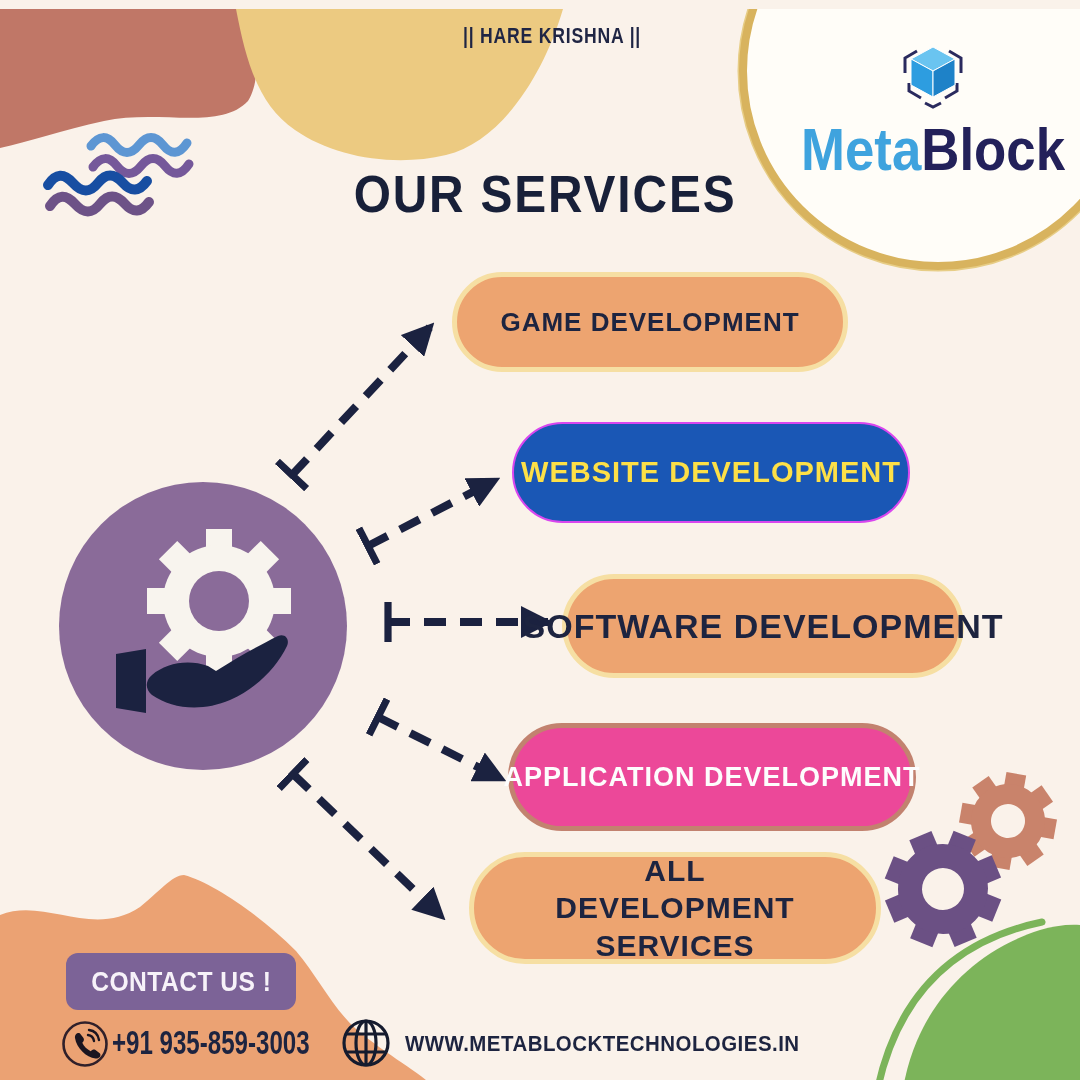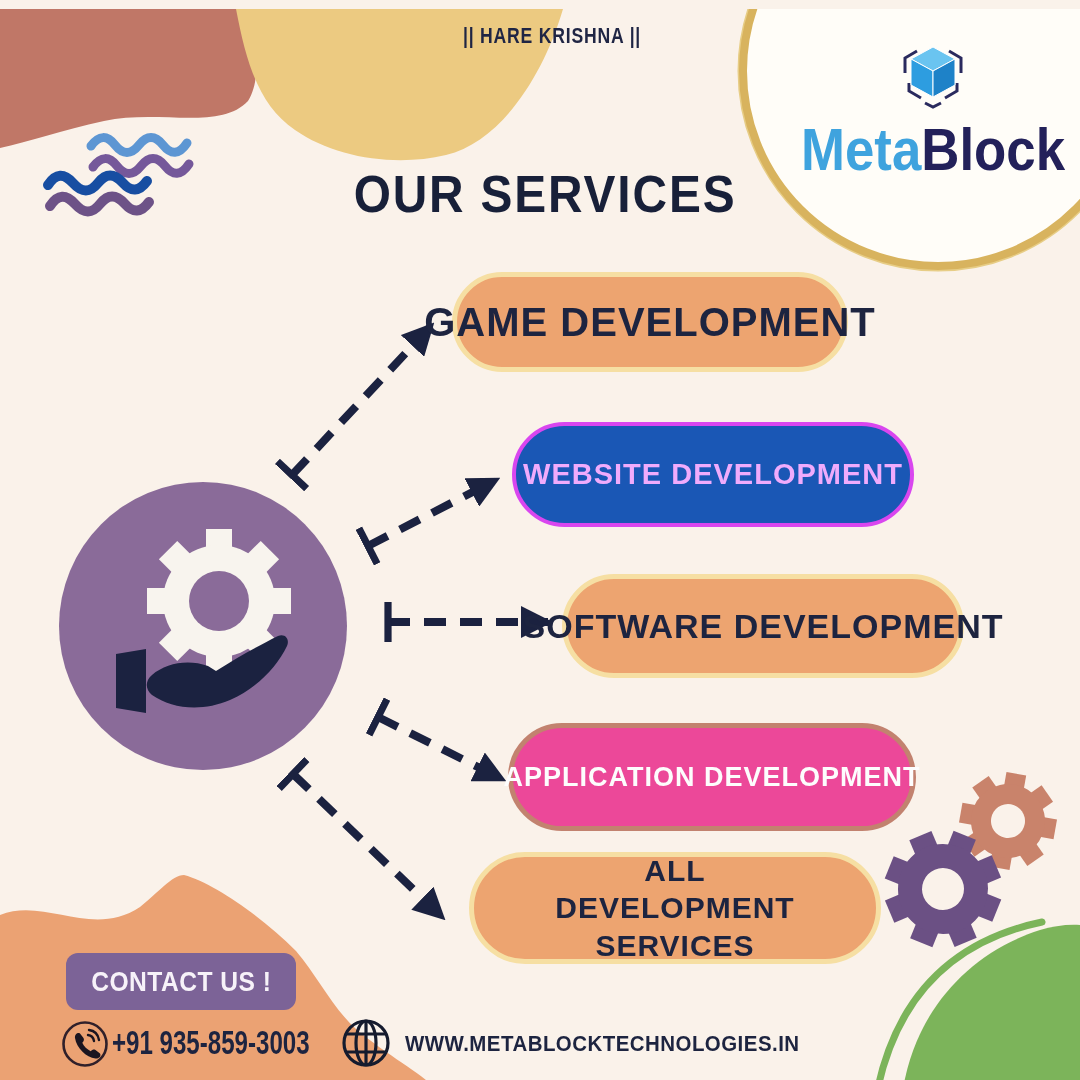--- a/index.html
+++ b/index.html
@@ -17,23 +17,23 @@
     letter-spacing:2px;transform:scaleX(.92);transform-origin:center;color:#182039;}
 
   .logo-box{left:783px;top:30px;width:300px;flex-direction:column;}
   .logo-words{font-size:60px;font-weight:700;letter-spacing:0;
     transform:scaleX(.88);transform-origin:center;white-space:nowrap;margin-top:2px;}
   .logo-meta{color:#3fa3de;}
   .logo-block{color:#23215a;}
 
   .pill{border-radius:70px;font-weight:800;letter-spacing:1px;white-space:nowrap;}
   .pill-orange{background:#eda470;border:5px solid #f6dfa3;color:#1d2440;}
-  .pill-blue{background:#1a57b5;border:4px solid #d946ef;color:#f0abfc;}
+  .pill-blue{background:#1a57b5;border:2px solid #d946ef;color:#fde047;}
   .pill-blue-salmon{background:#ec4899;border:5px solid #c2826f;color:#fdfdfd;align-items:center;}
-  .p1{left:452px;top:263px;width:386px;height:90px;font-size:40px;}
+  .p1{left:452px;top:263px;width:386px;height:90px;font-size:26px;}
   .p2{left:512px;top:413px;width:394px;height:97px;font-size:29px;}
   .p3{left:562px;top:565px;width:392px;height:94px;font-size:34px;}
   .p4{left:508px;top:714px;width:398px;height:98px;font-size:27px;}
   .p5{left:469px;top:843px;width:302px;height:102px;font-size:30px;
       white-space:normal;line-height:1.25;padding:0 50px;}
 
   .contact-pill{left:66px;top:944px;width:230px;height:57px;background:#7c6397;
     border-radius:12px;color:#f7f2f9;}
   .contact-label{font-size:28px;font-weight:800;letter-spacing:.5px;
     transform:scaleX(.88);white-space:nowrap;}

